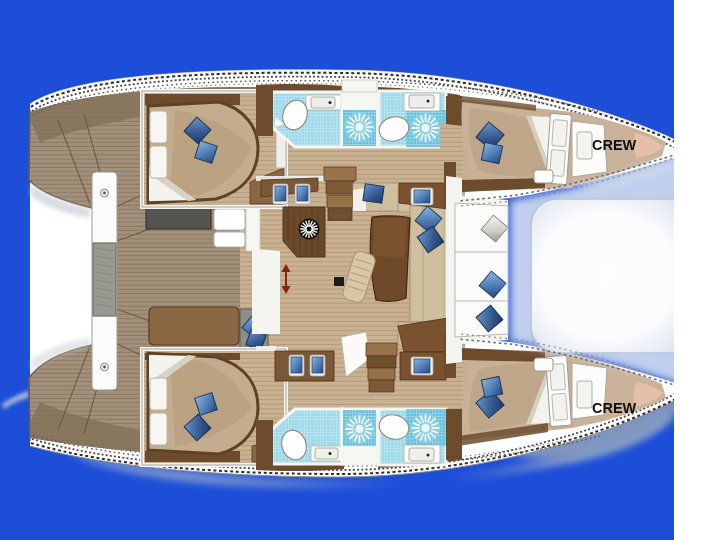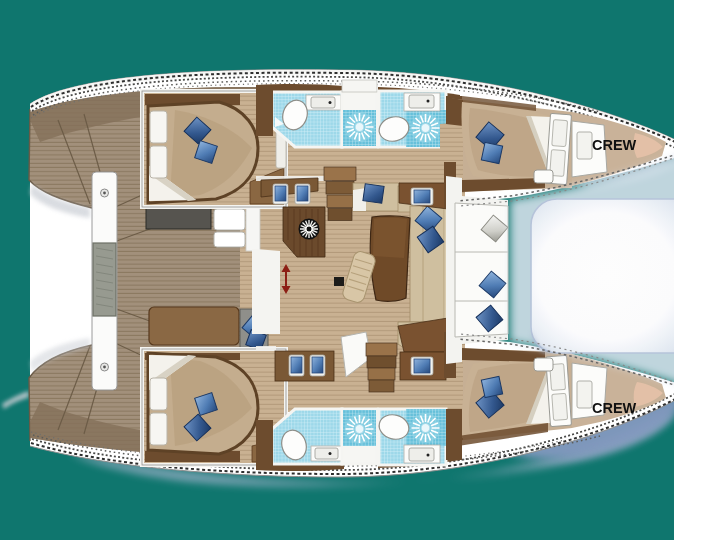--- a/index.html
+++ b/index.html
@@ -1,16 +1,16 @@
 <!DOCTYPE html>
 <html><head>
 <meta charset="utf-8">
 <style>
   html,body{margin:0;padding:0;background:#ffffff;}
-  .page{width:674px;height:540px;position:relative;overflow:hidden;background:#0f766e;
+  .page{width:674px;height:540px;position:relative;overflow:hidden;background:#1d4ed8;
         font-family:"Liberation Sans",sans-serif;}
 </style>
 </head>
 <body>
 <div class="page">
 <svg width="720" height="540" viewBox="0 0 720 540">
 <defs>
   <pattern id="teak" width="6" height="4.2" patternUnits="userSpaceOnUse">
     <rect width="6" height="4.2" fill="#a2907b"></rect>
     <rect y="3.2" width="6" height="1" fill="#8a785f"></rect>

